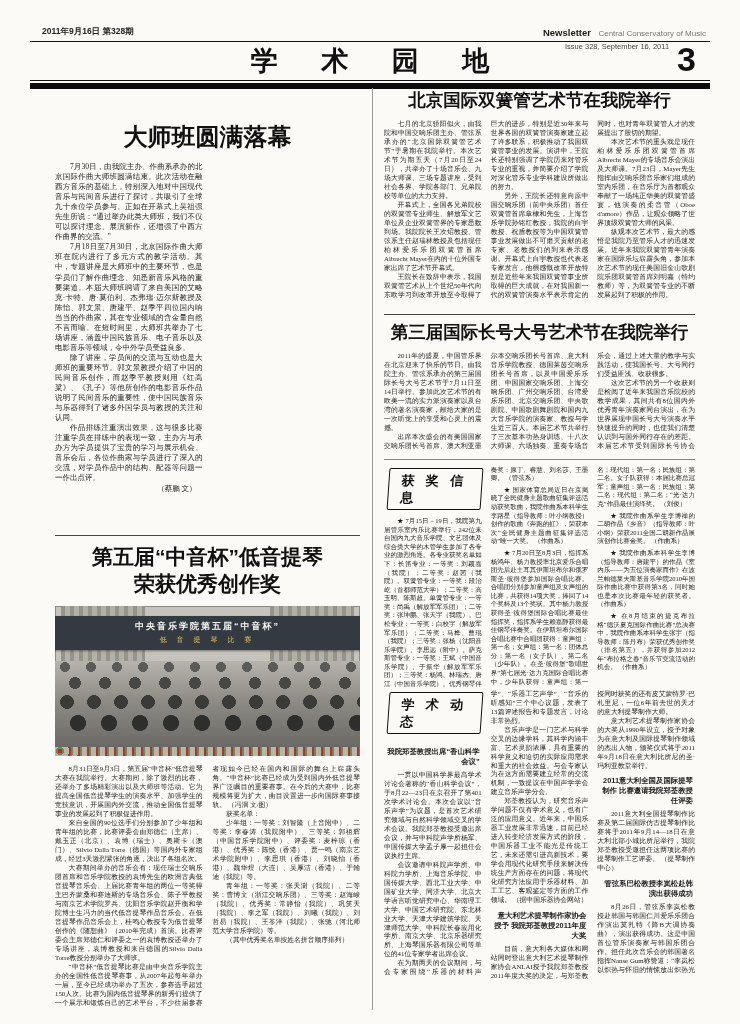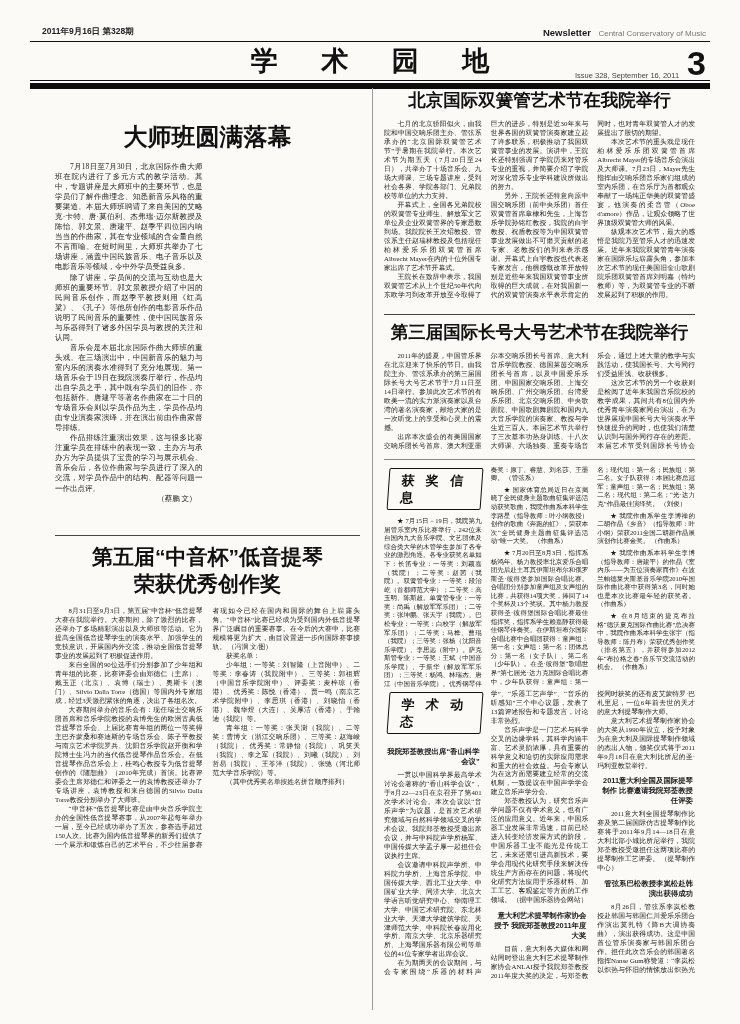--- a/index.html
+++ b/index.html
@@ -15,21 +15,21 @@
   .masthead{position:absolute;left:30px;right:30px;top:26px;}
   .mast-top{display:flex;justify-content:space-between;align-items:flex-end;
     font-family:"Liberation Sans",sans-serif;font-size:8.5px;padding:0 4px 3px 12px;gap:47px;}
   .mast-date{font-weight:bold;color:#222;}
   .mast-brand b{font-weight:bold;font-size:9.5px;}
   .mast-brand span{color:#777;font-size:8px;margin-left:5px;}
   .mast-mid{border-top:1.5px solid #111;border-bottom:1px solid #111;
     display:flex;align-items:center;justify-content:center;position:relative;height:38px;}
   .page-title{font-family:"Liberation Sans",sans-serif;font-weight:900;
     font-size:27px;letter-spacing:18px;text-indent:18px;color:#111;}
-  .issue-block{position:absolute;right:4px;top:0;height:100%;display:flex;align-items:flex-end;}
+  .issue-block{position:absolute;right:14px;top:0;height:100%;display:flex;align-items:flex-start;}
   .issue-line{font-family:"Liberation Sans",sans-serif;font-size:7.5px;color:#444;margin-right:8px;}
   .page-number{font-family:"Liberation Sans",sans-serif;font-size:34px;font-weight:700;color:#111;line-height:1;}
   .thick-bar{height:6px;background:#0d0d0d;margin-top:2px;}
 
   
   .content{position:absolute;left:55px;right:45px;top:88px;bottom:14px;display:flex;}
   .col-left{width:305px;}
   .mid-divider{width:1px;background:#9a9a9a;margin:0 11px 0 12px;}
   .col-right{flex:1;min-width:0;}
 
@@ -111,35 +111,45 @@
   <div class="content">
 
     <div class="col-left">
 
       <article>
         <h1 class="art-title-lg">
           <br>
           <span>大师班圆满落幕</span>
         </h1>
         <div class="body-cols comp-body">
+            <p>7月30日，由我院主办、作曲系承办的北京国际作曲大师班圆满结束。此次活动在融西方音乐的基础上，特别深入地对中国现代音乐与民间音乐进行了探讨，共吸引了全球九十余位学员参与。正如在开幕式上吴祖强先生所说：“通过举办此类大师班，我们不仅可以探讨理念、展演新作，还增强了中西方作曲界的交流。”</p>
             <p>7月18日至7月30日，北京国际作曲大师班在院内进行了多元方式的教学活动。其中，专题讲座是大师班中的主要环节，也是学员们了解作曲理念、知悉新音乐风格的重要渠道。本届大师班聘请了来自美国的艾略克·卡特、唐·莫伯利、杰弗瑞·迈尔斯教授及陈怡、郭文景、唐建平、赵季平四位国内响当当的作曲家，其在专业领域的含金量自然不言而喻。在短时间里，大师班共举办了七场讲座，涵盖中国民族音乐、电子音乐以及电影音乐等领域，令中外学员受益良多。</p>
             <p>除了讲座，学员间的交流与互动也是大师班的重要环节。郭文景教授介绍了中国的民间音乐创作，而赵季平教授则用《红高粱》、《孔子》等他所创作的电影音乐作品说明了民间音乐的重要性，使中国民族音乐与乐器得到了诸多外国学员与教授的关注和认同。</p>
-            <p>音乐会是本届北京国际作曲大师班的重头戏。在三场演出中，中国新音乐的魅力与室内乐的演奏水准得到了充分地展现。第一场音乐会于19日在我院演奏厅举行，作品均出自学员之手，其中既有学员们的旧作，亦包括新作。唐建平等著名作曲家在二十日的专场音乐会则以学员作品为主，学员作品均由专业演奏家演绎，并在演出前由作曲家督导排练。</p>
             <p>作品排练注重演出效果，这与很多比赛注重学员在排练中的表现一致，主办方与承办方为学员提供了宝贵的学习与展示机会。音乐会后，各位作曲家与学员进行了深入的交流，对学员作品中的结构、配器等问题一一作出点评。</p>
             <p class="byline">（蔡鹏 文）</p>
           </div>
       </article>
 
       <hr class="sep">
 
       <article>
         <h1 class="art-title-md">
           <span>第五届“中音杯”低音提琴</span><br>
           <span>荣获优秀创作奖</span>
         </h1>
+        <div class="photo">
+          <div class="organ left"></div>
+          <div class="organ right"></div>
+          <div class="photo-banner">
+            <div class="banner-l1">中央音乐学院第五届“中音杯”</div>
+            <div class="banner-l2">低 音 提 琴 比 赛</div>
+          </div>
+          <div class="crowd"></div>
+          <div class="flowers"></div>
+        </div>
         <div class="body-cols cup-body">
             <p>8月31日至9月3日，第五届“中音杯”低音提琴大赛在我院举行。大赛期间，除了激烈的比赛，还举办了多场精彩演出以及大师班等活动。它为提高全国低音提琴学生的演奏水平、加强学生的竞技意识，开展国内外交流，推动全国低音提琴事业的发展起到了积极促进作用。</p>
             <p>来自全国的90位选手们分别参加了少年组和青年组的比赛，比赛评委会由郑德仁（主席）、戴玉正（北京）、袁博（瑞士）、奥斯卡（澳门）、Silvio Dalla Torre（德国）等国内外专家组成，经过3天激烈紧张的角逐，决出了各组名次。</p>
             <p>大赛期间举办的音乐会有：现任瑞士交响乐团首席和音乐学院教授的袁博先生的欧洲古典低音提琴音乐会、上届比赛青年组的两位一等奖得主巴齐蒙桑和赛迪斯的专场音乐会、陈子平教授与南京艺术学院罗兵、沈阳音乐学院赵开衡和学院博士生冯力的当代低音提琴作品音乐会。在低音提琴作品音乐会上，桂鸣心教授专为低音提琴创作的《随想曲》（2010年完成）首演。比赛评委会主席郑德仁和评委之一的袁博教授还举办了专场讲座，袁博教授和来自德国的Silvio Dalla Torre教授分别举办了大师班。</p>
             <p>“中音杯”低音提琴比赛是由中央音乐学院主办的全国性低音提琴赛事，从2007年起每年举办一届，至今已经成功举办了五次，参赛选手超过150人次。比赛为国内低音提琴界的新秀们提供了一个展示和锻炼自己的艺术平台，不少往届参赛者现如今已经在国内和国际的舞台上崭露头角。“中音杯”比赛已经成为受到国内外低音提琴界广泛瞩目的重要赛事。在今后的大赛中，比赛规模将更为扩大，曲目设置进一步向国际赛事接轨。 （冯洄 文/图）</p>
             <p>获奖名单：</p>
             <p>少年组：一等奖：刘智隆（上音附中）、二等奖：李春涛（我院附中）、三等奖：郭祖辉（中国音乐学院附中）、评委奖：麦梓琼（香港）、优秀奖：陈悦（香港）、贾一鸣（南京艺术学院附中）、李思琪（香港）、刘晓怡（香港）、魏华煜（大连）、吴厚洁（香港）、于翰迪（我院）等。</p>
             <p>青年组：一等奖：张天澍（我院）、二等奖：曹博文（浙江交响乐团）、三等奖：赵海峻（我院）、优秀奖：常静怡（我院）、巩笑天（我院）、李之军（我院）、刘曦（我院）、刘哲易（我院）、王苓洋（我院）、张驰（河北师范大学音乐学院）等。</p>
             <p>（其中优秀奖名单按姓名拼音顺序排列）</p>
           </div>

